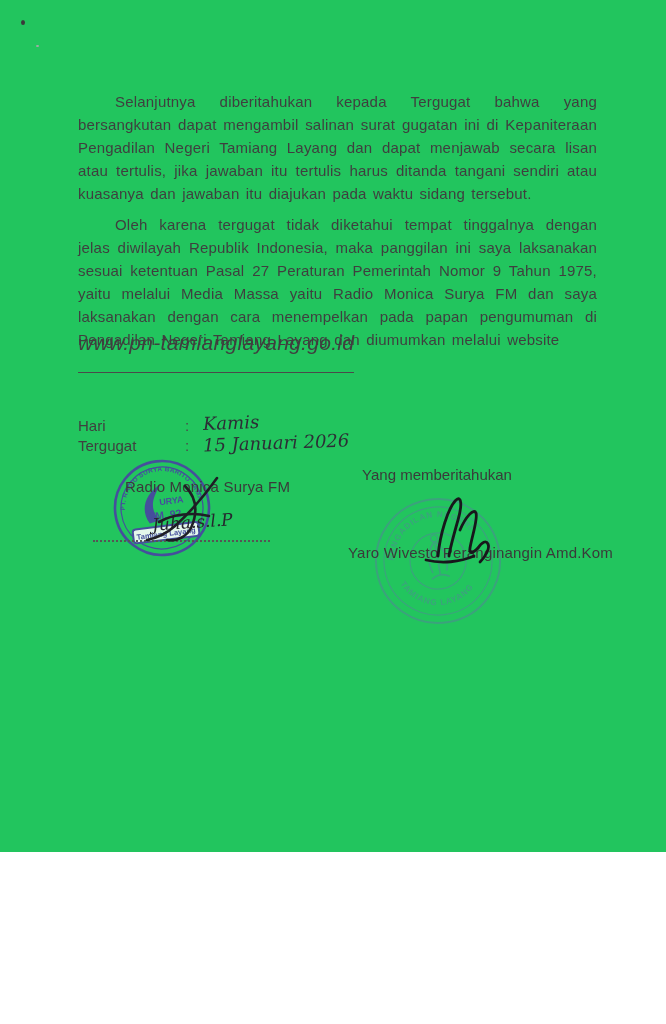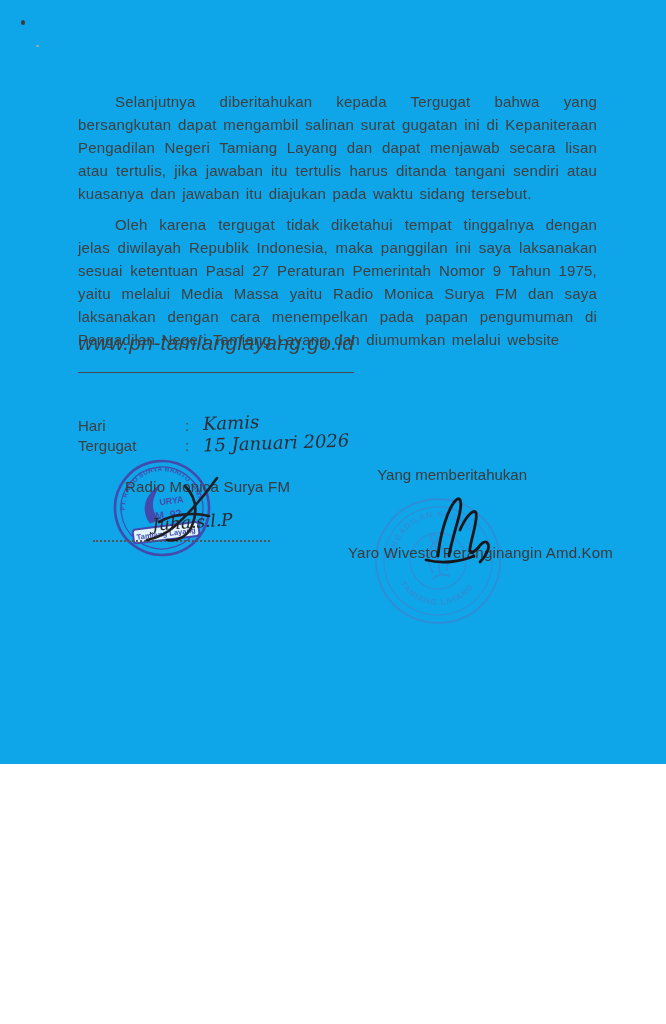--- a/index.html
+++ b/index.html
@@ -1,19 +1,19 @@
 <!DOCTYPE html>
 <html><head>
 <meta charset="utf-8">
 <style>
   html,body{margin:0;padding:0;background:#ffffff;}
   .page{
     position:relative;
-    width:666px;height:764px;
-    background:#0ea5e9;
+    width:666px;height:852px;
+    background:#22c55e;
     overflow:hidden;
     font-family:"Liberation Sans", sans-serif;
     color:#3d3d3d;
   }
   .para{
     position:absolute;
     left:78px;width:519px;
     font-size:15px;line-height:23px;
     text-align:justify;
     text-indent:37px;
@@ -69,21 +69,21 @@
   }
   .sig-note{
     position:absolute;left:152px;top:512px;
     font-size:17px;
     transform:rotate(-4deg);
     z-index:4;
     color:#26262e;
   }
   .right-titles{
     position:absolute;left:347px;top:466px;width:180px;
-    text-align:right;
+    text-align:center;
     font-size:15px;line-height:18px;
     color:#3a3a3a;
     z-index:3;
   }
   .sig-name{
     position:absolute;left:348px;top:544px;
     font-size:15px;color:#3a3a3a;
     letter-spacing:0.2px;
     z-index:4;
     white-space:nowrap;

